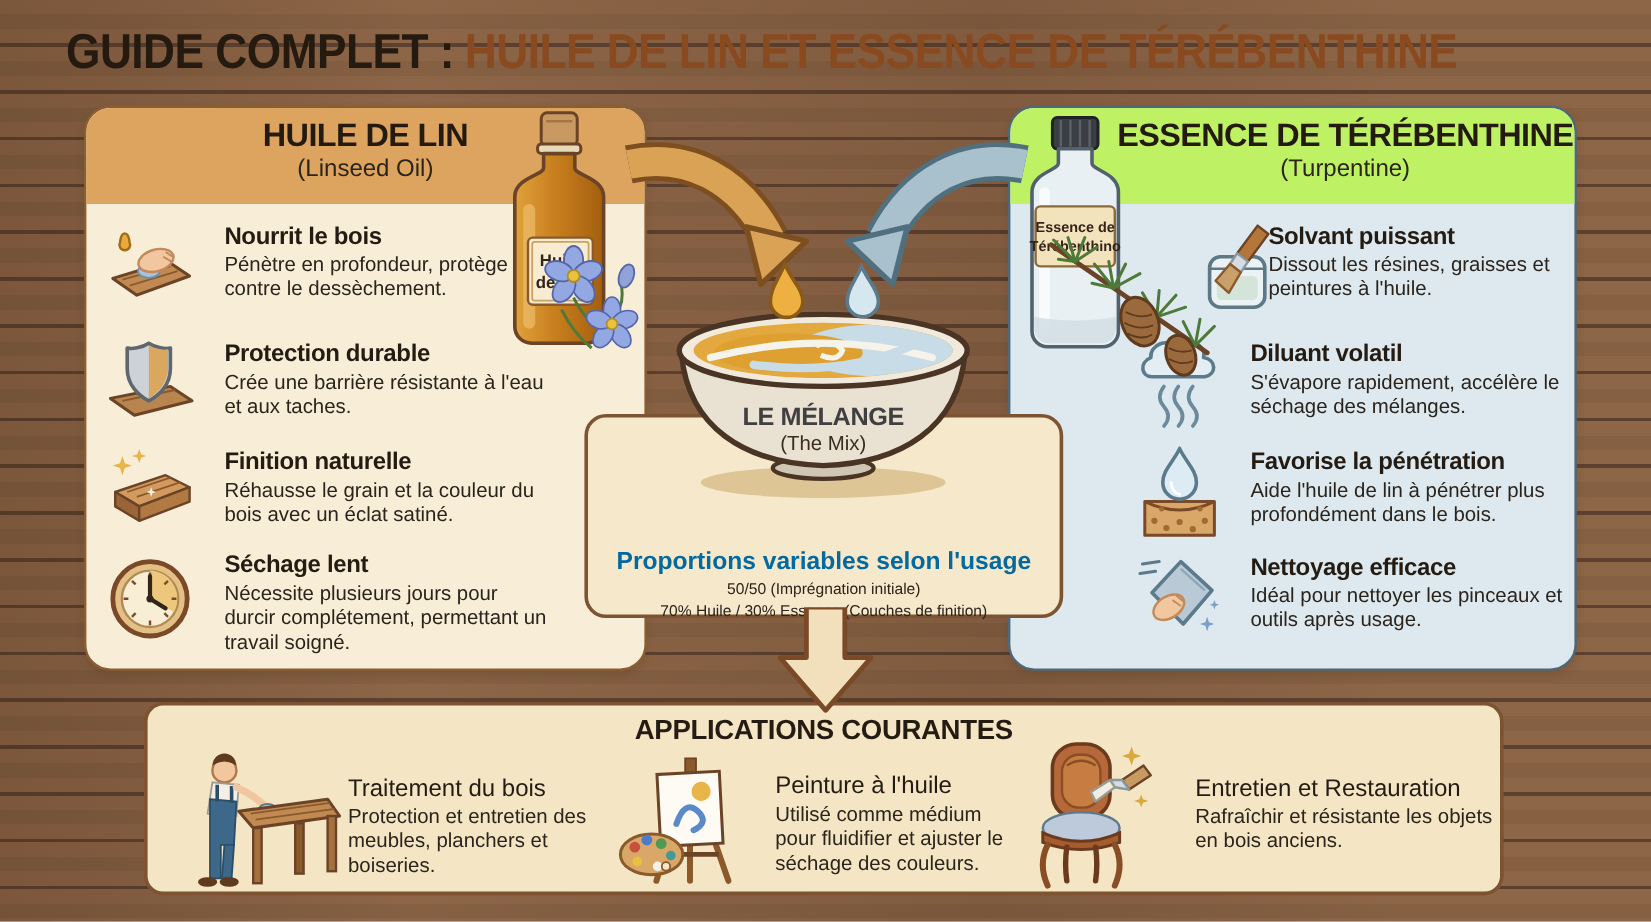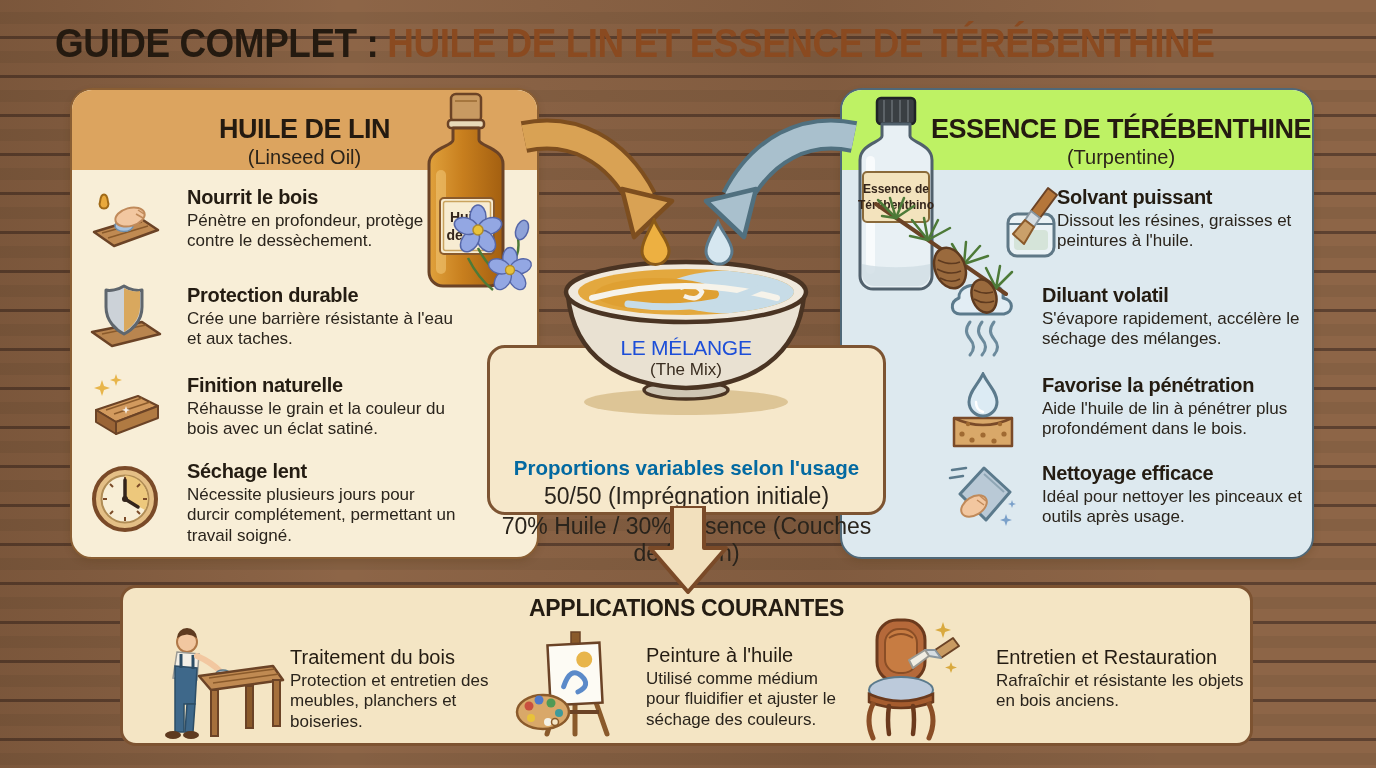--- a/index.html
+++ b/index.html
@@ -26,36 +26,36 @@
     left:55px;top:20px;width:1320px;z-index:3;
     font-size:41px;font-weight:bold;letter-spacing:-.5px;white-space:nowrap;
     transform:scaleX(.9);transform-origin:left center;
   }
   .main-title .t-prefix{color:#241a10;}
   .main-title .t-main{color:#8a4a20;margin-left:10px;}
   
   .panel{z-index:4;border:2px solid #8a5e33;border-radius:22px;box-shadow:0 3px 6px rgba(90,60,25,.25);}
   .panel-left{left:70px;top:88px;width:465px;height:467px;background:#f8eed7;}
   .panel-right{left:840px;top:88px;width:470px;height:467px;background:#dde9ef;border-color:#4f6878;}
-  .panel-head{position:absolute;left:0;top:0;width:100%;height:80px;border-radius:20px 20px 0 0;text-align:center;box-sizing:border-box;padding-top:24px;}
+  .panel-head{position:absolute;left:0;top:0;width:100%;height:80px;border-radius:20px 20px 0 0;text-align:center;box-sizing:border-box;padding-top:8px;}
   .panel-left .panel-head{background:#dca45f;}
   .panel-right .panel-head{background:#bef264;padding-left:88px;}
   .panel-head .p-title{font-size:27px;font-weight:bold;color:#241a10;letter-spacing:-.5px;}
   .panel-head .p-sub{font-size:20px;color:#2c241a;margin-top:1px;}
   .feat{position:absolute;}
   .feat .f-title{font-size:20px;font-weight:bold;color:#241c12;margin-bottom:2px;letter-spacing:-.3px;}
   .feat .f-desc{font-size:17px;color:#2a241c;line-height:1.2;}
   .f-icon{position:absolute;}
   
   .mix-box{left:487px;top:345px;width:399px;height:170px;z-index:5;background:#f6e8cb;border:3px solid #7d5432;border-radius:18px;box-sizing:border-box;text-align:center;padding-top:72px;}
   .mix-heading{font-size:20.5px;font-weight:bold;color:#0369a1;margin-top:36px;}
-  .mix-line{font-size:23px;color:#2a241c;margin-top:3px;}
+  .mix-line{font-size:13px;color:#2a241c;margin-top:3px;}
   .bowl-wrap{left:562px;top:218px;width:248px;height:205px;z-index:6;}
   .bowl-text{left:566px;top:336px;width:240px;z-index:7;text-align:center;}
-  .bowl-text .bt1{font-size:21px;font-weight:normal;color:#1d4ed8;letter-spacing:-.3px;}
+  .bowl-text .bt1{font-size:21px;font-weight:bold;color:#404040;letter-spacing:-.3px;}
   .bowl-text .bt2{font-size:17px;color:#3a2d20;}
   .arrow{z-index:5;}
   .arrow-gold{left:518px;top:115px;}
   .arrow-blue{left:700px;top:115px;}
   .arrow-down{left:648px;top:506px;z-index:5;}
   
   .apps-box{left:120px;top:585px;width:1133px;height:161px;z-index:4;background:#f4e5c4;border:3px solid #7d5331;border-radius:16px;box-sizing:border-box;}
   .apps-title{position:absolute;left:0;top:7px;width:100%;text-align:center;font-size:23px;font-weight:bold;color:#241c12;letter-spacing:-.3px;}
   .app-item-text{position:absolute;}
   .app-item-text .f-title{font-size:20px;font-weight:normal;color:#241c12;margin-bottom:2px;}

